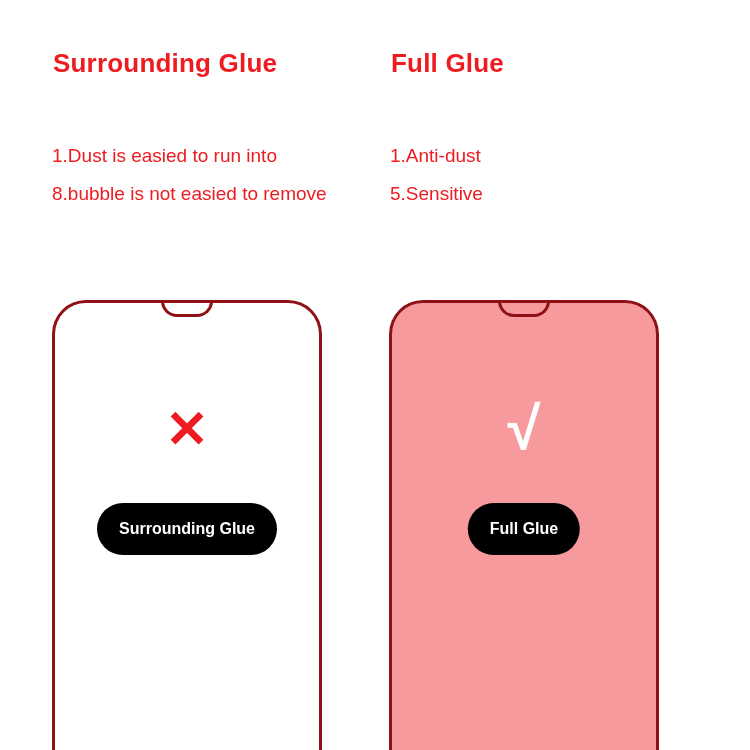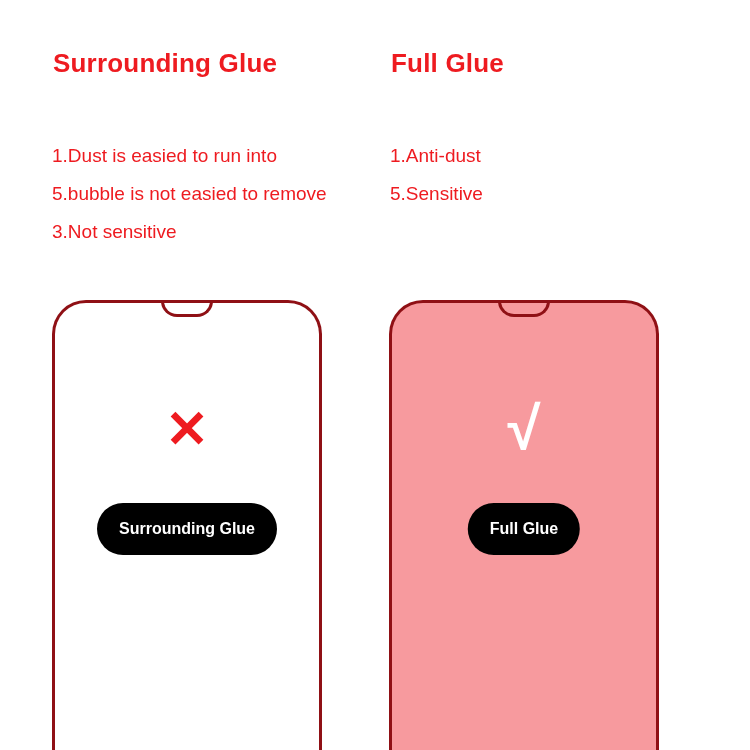--- a/index.html
+++ b/index.html
@@ -120,22 +120,21 @@
 </style>
 </head>
 <body>
 
 <div class="page">
 
   <div class="column left">
     <div class="col-title">Surrounding Glue</div>
     <ul class="feature-list">
       <li>1.Dust is easied to run into</li>
-      <li>5.bubble is not easied to remove</li>
-      <li>3.Not sensitive</li>
+      <li>8.bubble is not easied to remove</li>
     </ul>
     <div class="phone">
       <div class="notch"></div>
       <div class="mark cross">✕</div>
       <div class="pill">Surrounding Glue</div>
     </div>
   </div>
 
   <div class="column right">
     <div class="col-title">Full Glue</div>

